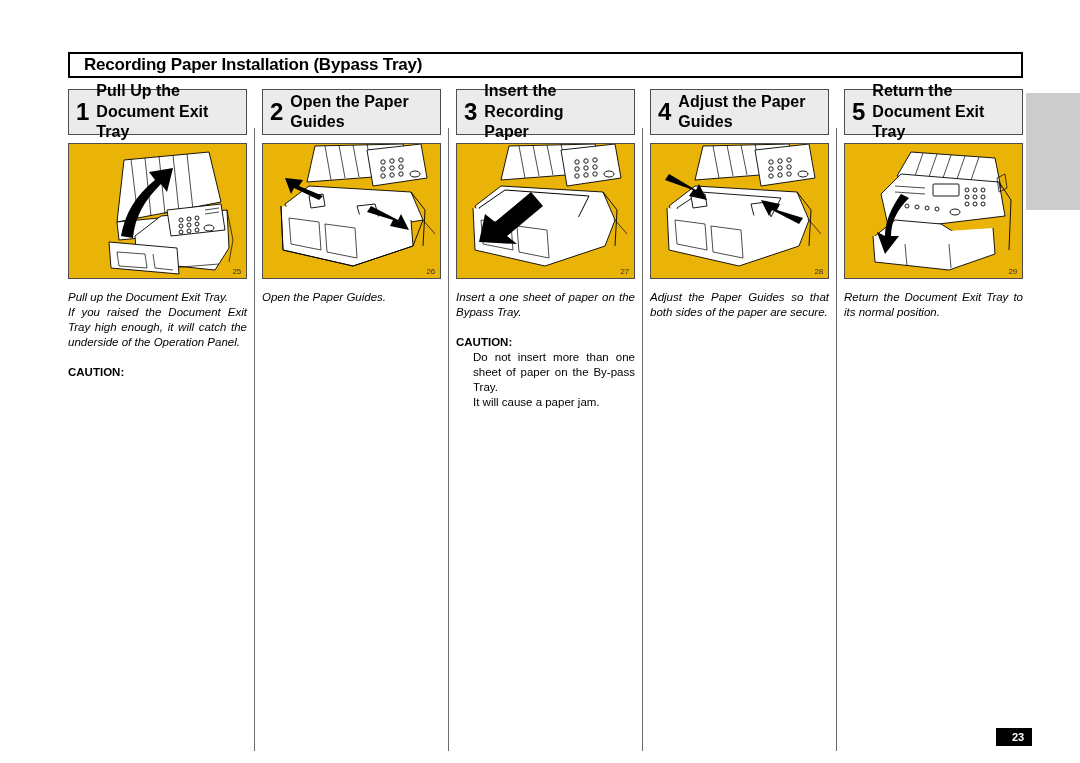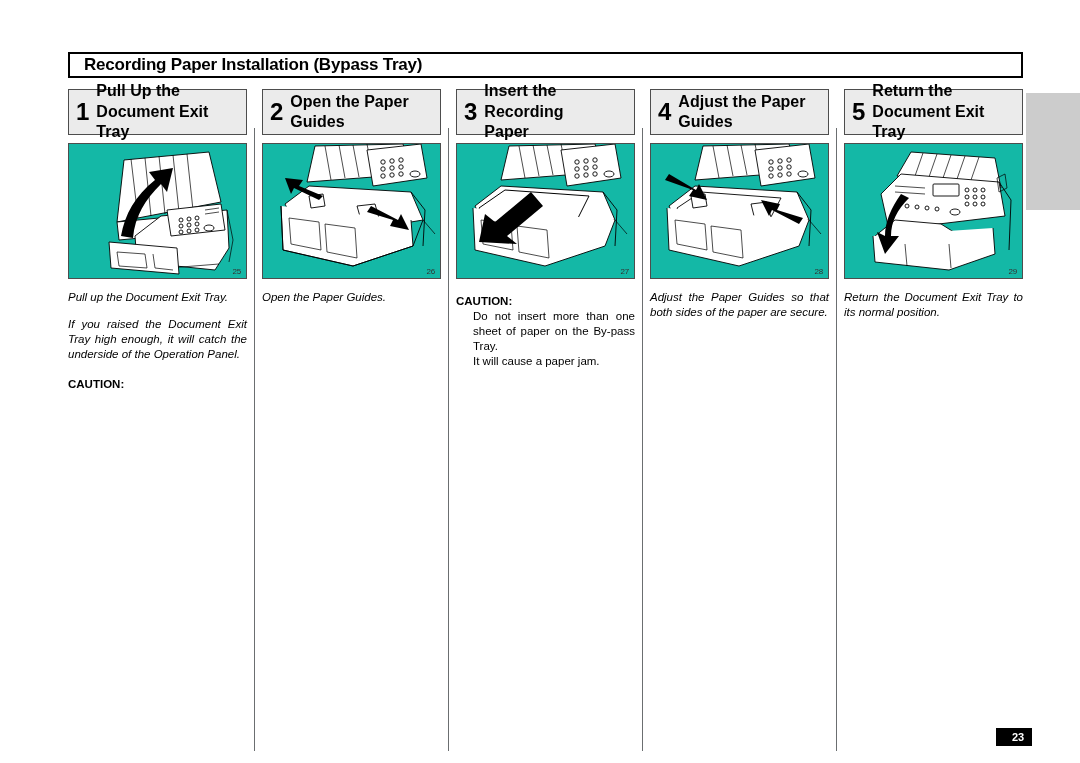--- a/index.html
+++ b/index.html
@@ -96,21 +96,21 @@
     line-height: 1.28;
   }
 
   
   .fig {
     border: 1px solid #4d4d4d;
     height: 136px;
     margin-top: 8px;
     box-sizing: border-box;
     position: relative;
-    background: #14b8a6;
+    background: #eab308;
     overflow: hidden;
   }
   .fig svg {
     position: absolute;
     left: 0;
     top: 0;
     width: 100%;
     height: 100%;
   }
   .fig-num {
@@ -127,21 +127,20 @@
     margin-top: 11px;
     font-size: 11.5px;
     line-height: 1.31;
   }
   .para {
     text-align: justify;
     margin: 0;
     font-style: italic;
   }
   .para + .para {
-    margin-top: 12px;
   }
   .caution-block {
     margin-top: 15px;
   }
   .caution-head {
     font-weight: bold;
     font-size: 11.5px;
   }
   .caution-body {
     margin-left: 17px;
@@ -337,20 +336,21 @@
             <path d="M146 48 L160 66 L158 102" stroke-width="0.9"></path>
             <path d="M158 76 L170 90" stroke-width="0.7"></path>
           </g>
 
           <path d="M22 98 L28 70 L38 78 L74 48 L86 62 L50 92 L60 100 Z" fill="#000"></path>
         </svg>
         <span class="fig-num">27</span>
       </div>
 
       <div class="body">
+        <p class="para">Insert a one sheet of paper on the Bypass Tray.</p>
         <div class="caution-block">
           <div class="caution-head">CAUTION:</div>
           <div class="caution-body">Do not insert more than one sheet of paper on the By-pass Tray.</div>
           <div class="caution-body line-tight">It will cause a paper jam.</div>
         </div>
       </div>
       <div class="col-sep" style="right:-8px;"></div>
     </div>
 
     <div class="col">

